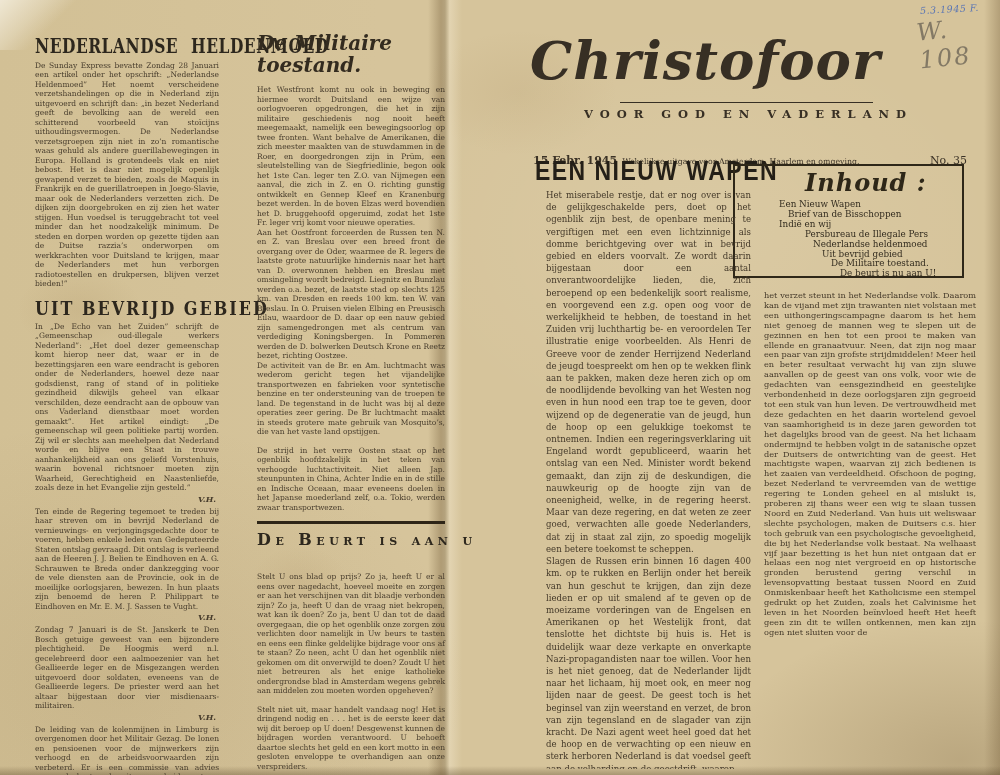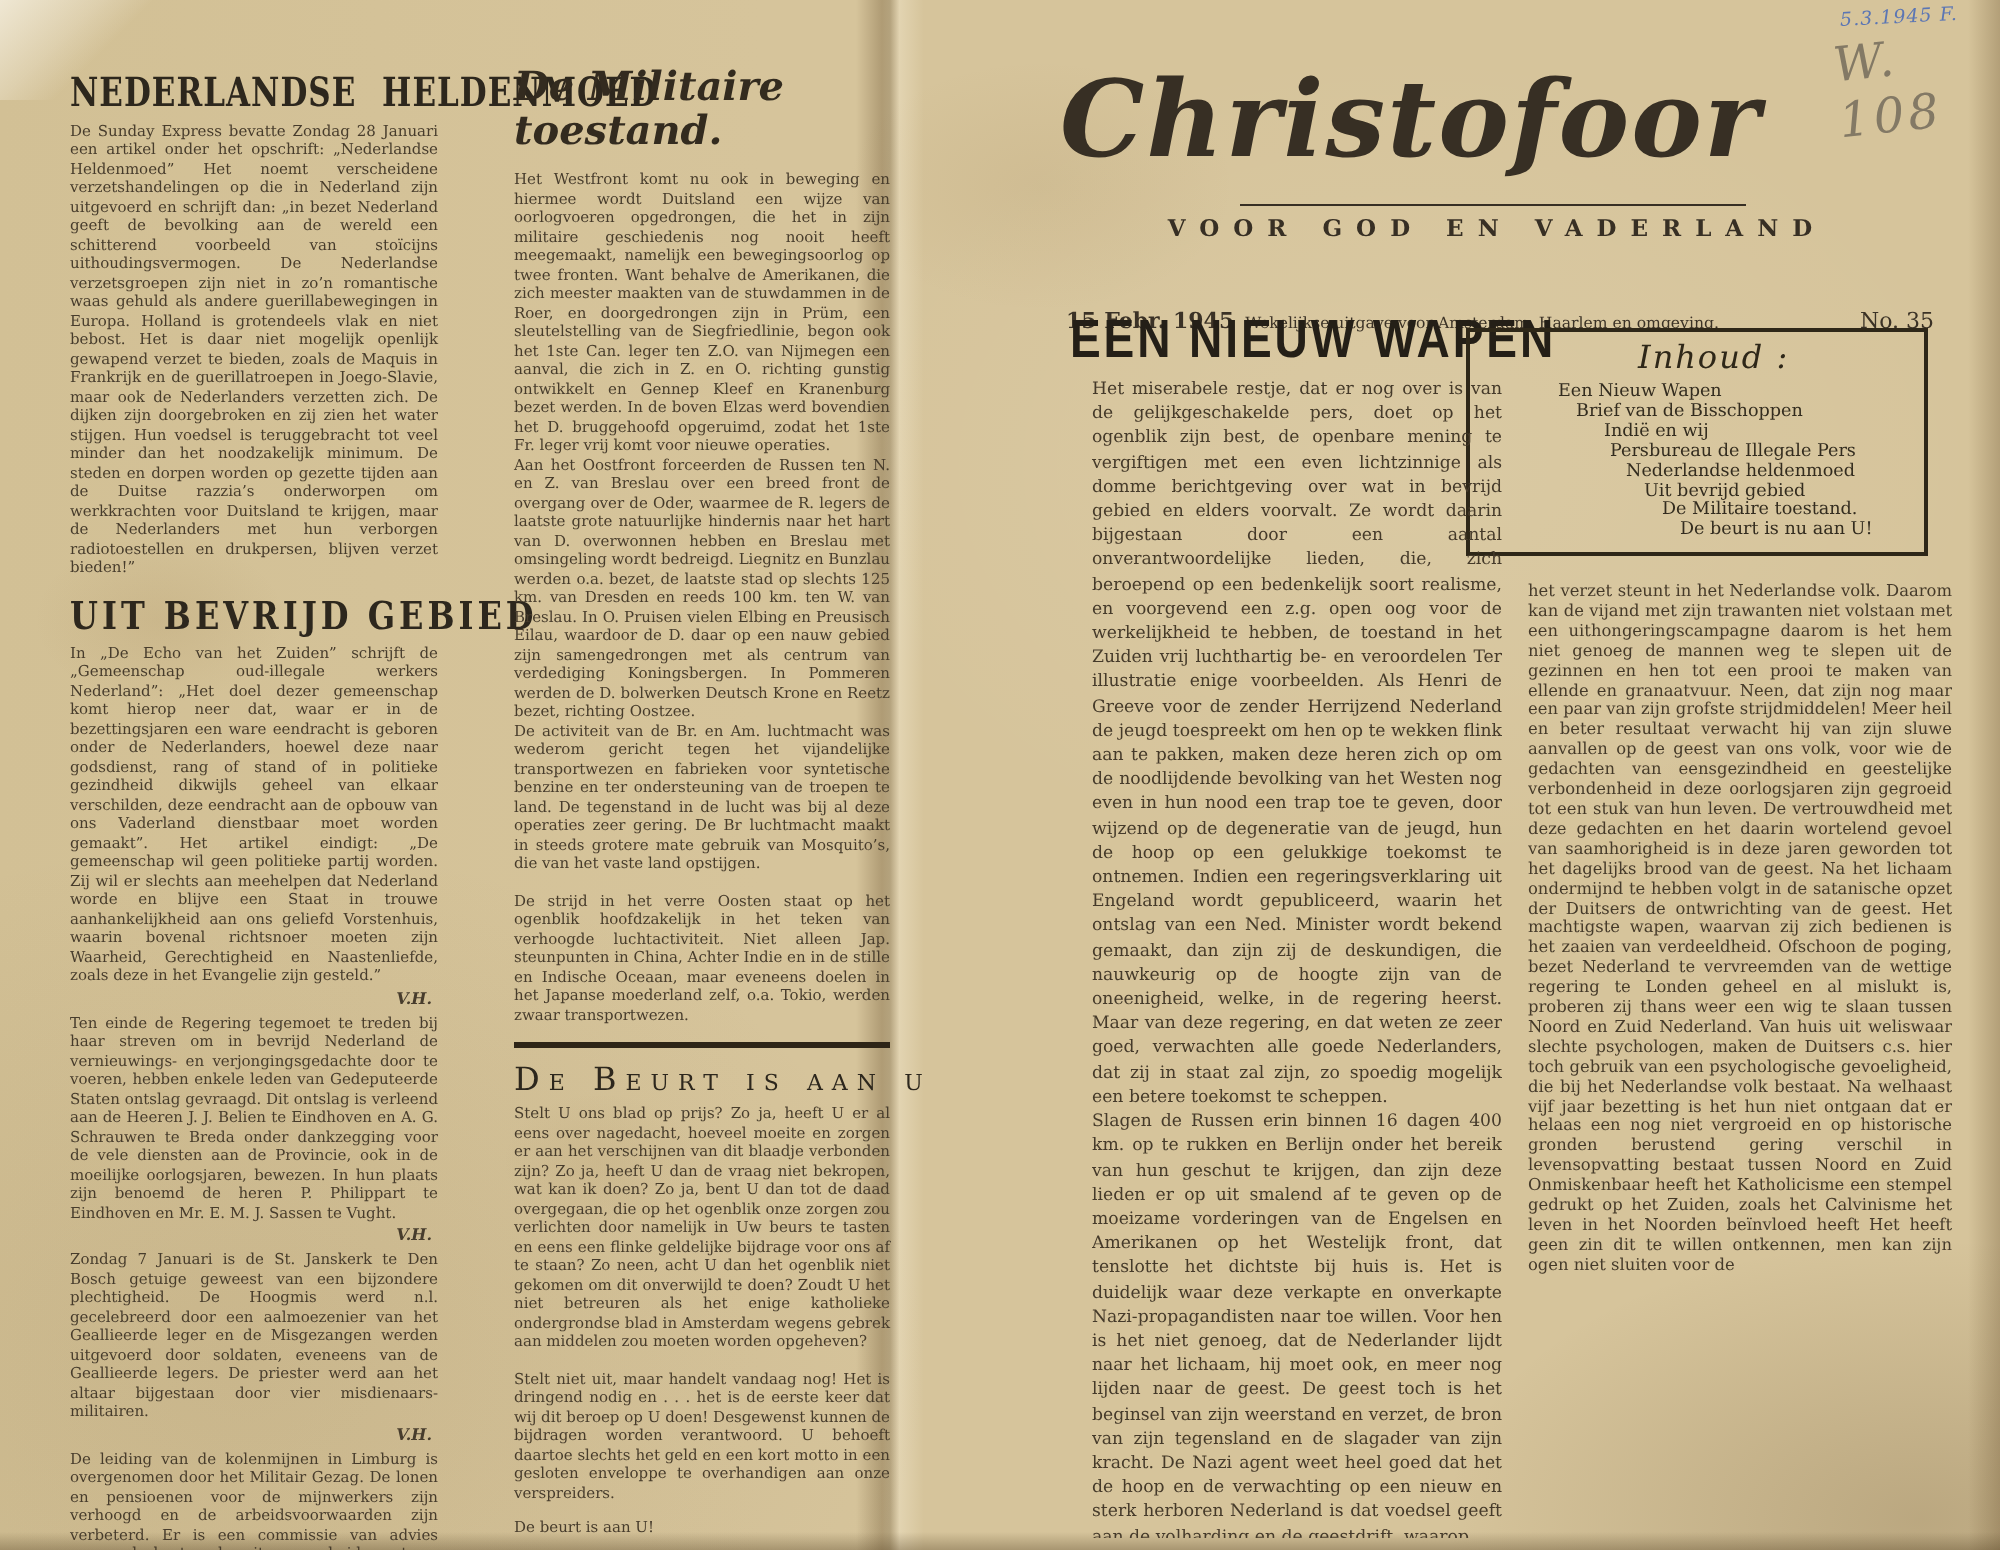--- a/index.html
+++ b/index.html
@@ -35,47 +35,47 @@
 
   
   .col-l1 { position:absolute; left:35px;  top:36px; width:184px; }
   .col-l2 { position:absolute; left:257px; top:32px; width:188px; }
   .h-gothic { font-weight:800; font-size:15.5px; line-height:1; letter-spacing:.5px; word-spacing:7px;
               color:#2d271d; margin:0 0 9px 0; transform:scaleY(1.3); transform-origin:top left; white-space:nowrap; }
   .h-wide   { font-weight:700; font-size:16px; line-height:1; letter-spacing:2px; color:#2d271d;
               margin:10px 0 7px 0; transform:scaleY(1.2); transform-origin:top left; white-space:nowrap; }
   .h-script { font-style:italic; font-weight:700; font-size:20px; line-height:1.1; color:#332b1f; margin:0 0 9px 0; }
   .rule-heavy { border:none; border-top:3px solid #2e2517; margin:9px 0 8px 0; }
-  .h-uncial { font-weight:400; font-size:16px; line-height:1; font-variant:small-caps; letter-spacing:4.5px;
-              color:#2d271d; margin:0 0 4px 0; white-space:nowrap; }
+  .h-uncial { font-weight:700; font-size:16px; line-height:1; font-variant:small-caps; letter-spacing:4.5px;
+              color:#2d271d; margin:0 0 24px 0; white-space:nowrap; }
   .gap { margin-top:9px; }
   .closing { margin-top:8px; text-align:left; }
 
   
   .mast-title { position:absolute; left:530px; top:34px; width:437px; text-align:left;
                 font-style:italic; font-weight:700; font-size:53px; line-height:1; letter-spacing:1px; color:#372f24; }
   .mast-rule  { position:absolute; left:620px; top:102px; width:253px; border-top:1.5px solid #372f24; }
   .mast-motto { position:absolute; left:530px; top:107px; width:437px; text-align:center;
                 font-weight:700; font-size:11.5px; letter-spacing:7px; color:#372f24; }
   .dateline   { position:absolute; left:533px; top:154px; width:434px; display:flex; align-items:baseline; color:#3b3226; }
   .dl-date   { font-size:11px; font-weight:600; }
   .dl-issue  { flex:1; text-align:center; font-size:7.8px; padding-right:65px; }
   .dl-number { font-size:11px; }
 
   .headline-main { position:absolute; left:535px; top:155px; margin:0;
                    font-family:"Liberation Sans", sans-serif; font-weight:800; font-size:24px; letter-spacing:1.5px;
                    color:#241f17; transform:scale(.96,1.12); transform-origin:top left; white-space:nowrap; }
 
   .inhoud-box { position:absolute; left:733px; top:164px; width:231px; height:114px; box-sizing:border-box;
                 border:2px solid #2e2718; padding:4px 4px 0 44px; overflow:hidden; }
-  .inhoud-title { font-style:italic; font-weight:400; font-size:16px; line-height:1; letter-spacing:1px;
-                  color:#2e2718; margin:1px 0 5px 40px; }
+  .inhoud-title { font-style:italic; font-weight:700; font-size:24px; line-height:1; letter-spacing:1px;
+                  color:#2e2718; margin:1px 0 5px 26px; }
   .inhoud-list { list-style:none; margin:0; padding:0; font-size:8.8px; line-height:9.9px; color:#332c1f; }
   .inhoud-list li:nth-child(1){margin-left:0px}  .inhoud-list li:nth-child(2){margin-left:9px}
-  .inhoud-list li:nth-child(3){margin-left:23px} .inhoud-list li:nth-child(4){margin-left:26px}
+  .inhoud-list li:nth-child(3){margin-left:0} .inhoud-list li:nth-child(4){margin-left:26px}
   .inhoud-list li:nth-child(5){margin-left:34px} .inhoud-list li:nth-child(6){margin-left:43px}
   .inhoud-list li:nth-child(7){margin-left:52px} .inhoud-list li:nth-child(8){margin-left:61px}
 
   
   .col-ra { position:absolute; left:546px; top:189px; width:205px; height:580px; overflow:hidden; }
   .col-ra p { font-size:8.6px; line-height:12.2px; text-align:justify; color:#453a2a; margin:0; overflow-wrap:break-word; }
   .col-rb { position:absolute; left:764px; top:291px; width:212px; height:482px; overflow:hidden; }
   .col-rb p { font-size:8.2px; line-height:9.9px; text-align:justify; color:#453a2a; margin:0; overflow-wrap:break-word; }
 
   

